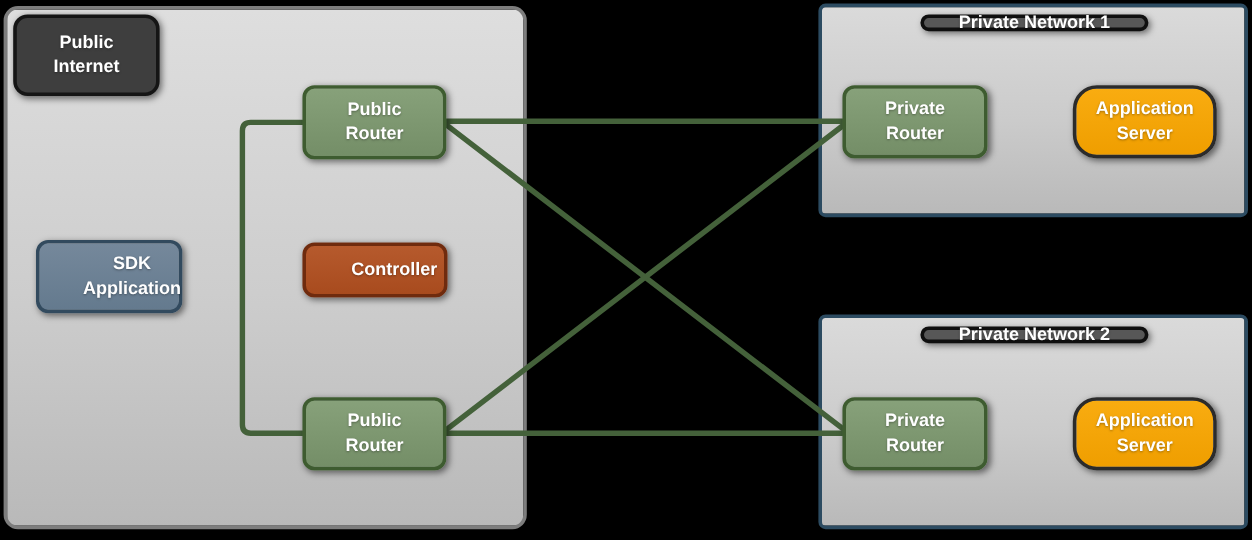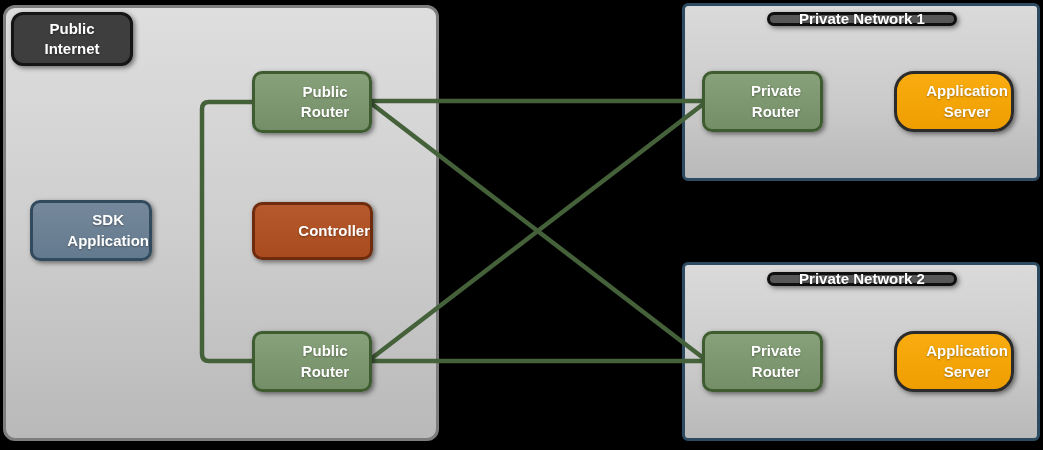--- a/index.html
+++ b/index.html
@@ -27,42 +27,42 @@
   .wires { position: absolute; left: 0; top: 0; z-index: 2; pointer-events: none; }
   .wire { stroke: #44613a; stroke-width: 4.5; fill: none; stroke-linecap: round; }
 
   .node, .badge {
     position: absolute; z-index: 3;
     display: flex; align-items: center; justify-content: center;
     text-align: center; color: #fff; font-weight: bold; font-size: 15px;
     line-height: 1.35; text-shadow: 0 1px 2px rgba(0,0,0,0.35);
     box-shadow: 2px 2px 5px rgba(0,0,0,0.5);
   }
-  .node { border-radius: 10px; justify-content: flex-end; }
+  .node { border-radius: 10px; }
   .node .label { display: block; max-width: 88px; }
 
   .badge-internet {
-    left: 11px; top: 12px; width: 122px; height: 54px;
+    left: 11px; top: 12px; width: 122px; height: 68px;
     background: #3e3e3e; border: 3px solid #151515; border-radius: 12px;
   }
   .badge-internet .label { display: block; max-width: 88px; }
   .badge-net {
     width: 190px; height: 14px; font-size: 15px;
     background: #575757; border: 3px solid #0f0f0f; border-radius: 7px;
   }
   .badge-net1 { left: 767px; top: 12px; }
   .badge-net2 { left: 767px; top: 272px; }
 
   .node-green  { background: linear-gradient(180deg, #87a17a 0%, #748e67 100%); border: 3px solid #3e5c30; }
   .node-blue   { background: linear-gradient(180deg, #75889b 0%, #647a8e 100%); border: 3px solid #324a5e; padding-left: 38px; }
   .node-red    { background: linear-gradient(180deg, #b65a2d 0%, #a84b1e 100%); border: 3px solid #6f2b0e; }
   .node-orange { background: linear-gradient(180deg, #f9ac10 0%, #ef9e00 100%); border: 3px solid #2b2b2b; border-radius: 20px; }
 
   .node-sdk         { left: 30px;  top: 200px; width: 122px; height: 61px; }
-  .node-controller  { left: 252px; top: 202px; width: 121px; height: 58px; padding-left: 32px; }
+  .node-controller  { left: 252px; top: 202px; width: 121px; height: 46px; padding-left: 32px; }
   .node-pub-router-top    { left: 252px; top: 71px;  width: 120px; height: 62px; }
   .node-pub-router-bottom { left: 252px; top: 331px; width: 120px; height: 61px; }
   .node-priv-router-1 { left: 702px; top: 71px;  width: 121px; height: 61px; }
   .node-app-server-1  { left: 894px; top: 71px;  width: 120px; height: 61px; }
   .node-priv-router-2 { left: 702px; top: 331px; width: 121px; height: 61px; }
   .node-app-server-2  { left: 894px; top: 331px; width: 120px; height: 61px; }
 </style>
 </head>
 <body>
 

